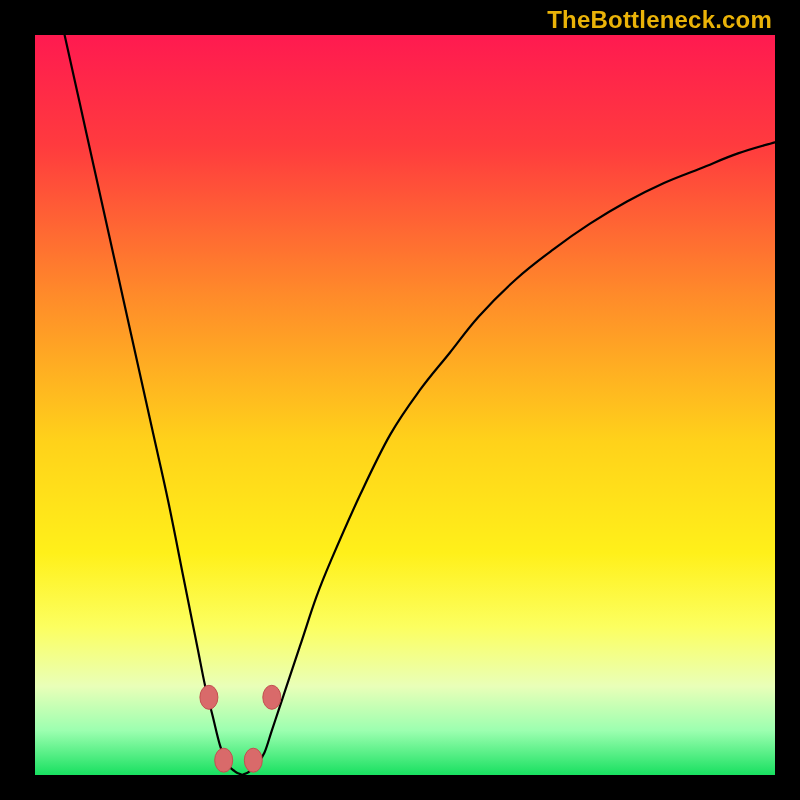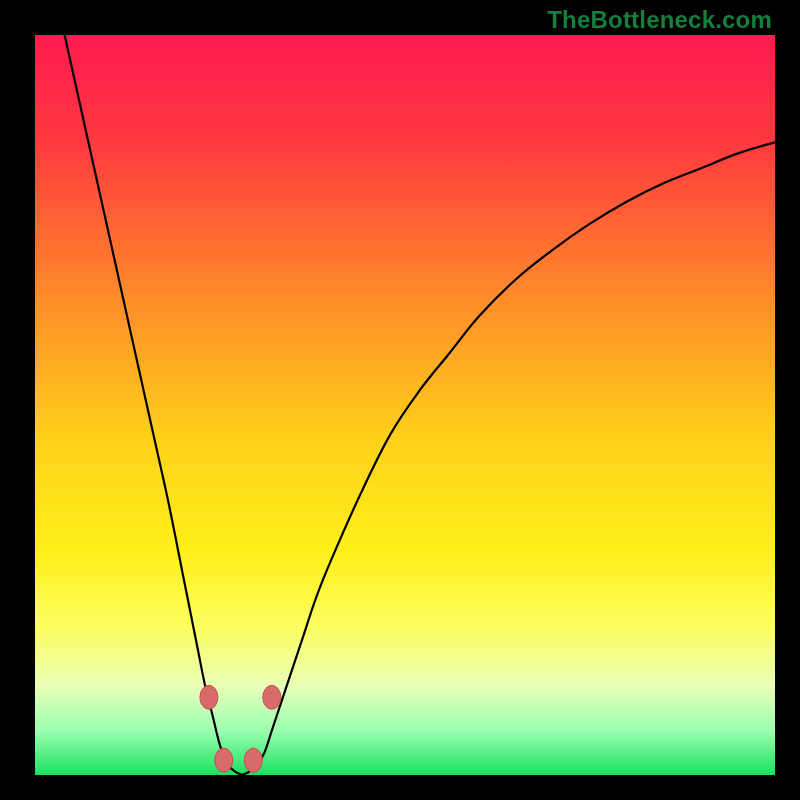--- a/index.html
+++ b/index.html
@@ -28,21 +28,21 @@
     position: absolute;
     left: 0; top: 0; right: 0; bottom: 0;
   }
   .watermark {
     position: absolute;
     top: 6px;
     right: 28px;
     font-family: Arial, Helvetica, sans-serif;
     font-size: 24px;
     font-weight: bold;
-    color: #15803d;
+    color: #eab308;
     letter-spacing: 0.2px;
   }
   svg.curve {
     position: absolute;
     left: 0; top: 0;
     width: 740px;
     height: 740px;
   }
 </style>
 </head>

